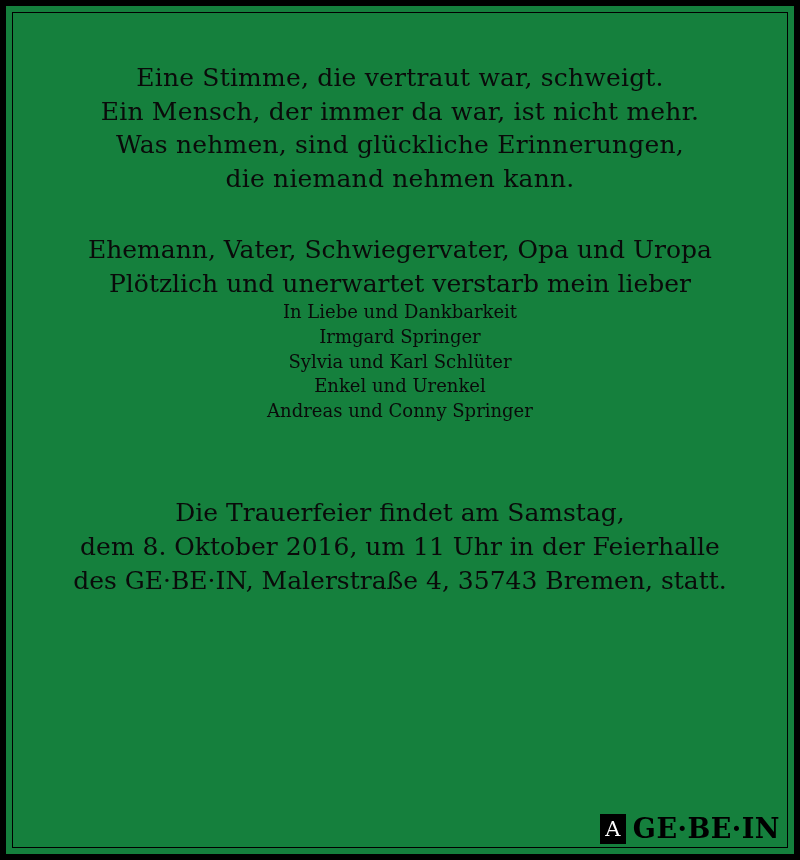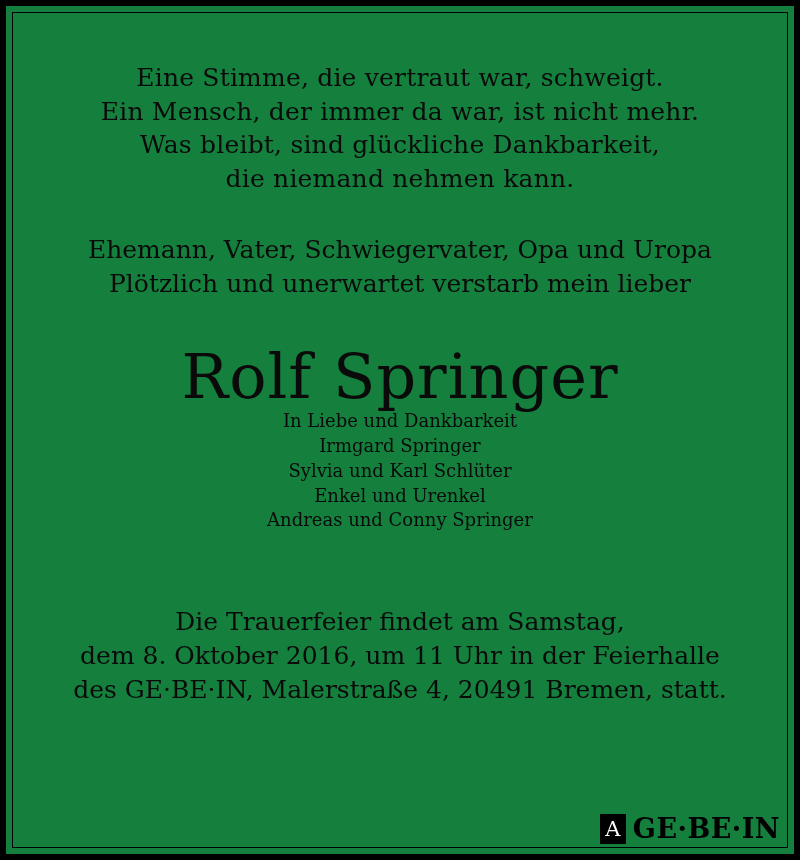--- a/index.html
+++ b/index.html
@@ -106,44 +106,43 @@
 </style>
 </head>
 <body>
 
 <div class="notice">
   <div class="inner-frame">
 
     <div class="block poem">
       <span class="line">Eine Stimme, die vertraut war, schweigt.</span>
       <span class="line">Ein Mensch, der immer da war, ist nicht mehr.</span>
-      <span class="line">Was bleibt, sind glückliche Dankbarkeit,</span>
+      <span class="line">Was nehmen, sind glückliche Erinnerungen,</span>
       <span class="line">die niemand nehmen kann.</span>
     </div>
 
     <div class="block intro">
       <span class="line">Ehemann, Vater, Schwiegervater, Opa und Uropa</span>
       <span class="line">Plötzlich und unerwartet verstarb mein lieber</span>
     </div>
 
-    <div class="block name">Rolf Springer</div>
 
 
     <div class="block family">
       <span class="line">In Liebe und Dankbarkeit</span>
       <span class="line">Irmgard Springer</span>
       <span class="line">Sylvia und Karl Schlüter</span>
       <span class="line">Enkel und Urenkel</span>
       <span class="line">Andreas und Conny Springer</span>
     </div>
 
     <div class="block ceremony">
       <span class="line">Die Trauerfeier findet am Samstag,</span>
       <span class="line">dem 8. Oktober 2016, um 11 Uhr in der Feierhalle</span>
-      <span class="line">des GE·BE·IN, Malerstraße 4, 20491 Bremen, statt.</span>
+      <span class="line">des GE·BE·IN, Malerstraße 4, 35743 Bremen, statt.</span>
     </div>
 
   </div>
 
   <div class="logo-area">
     <span class="logo-mark">A</span>
     <span class="logo-text">GE·BE·IN</span>
   </div>
 </div>
 

